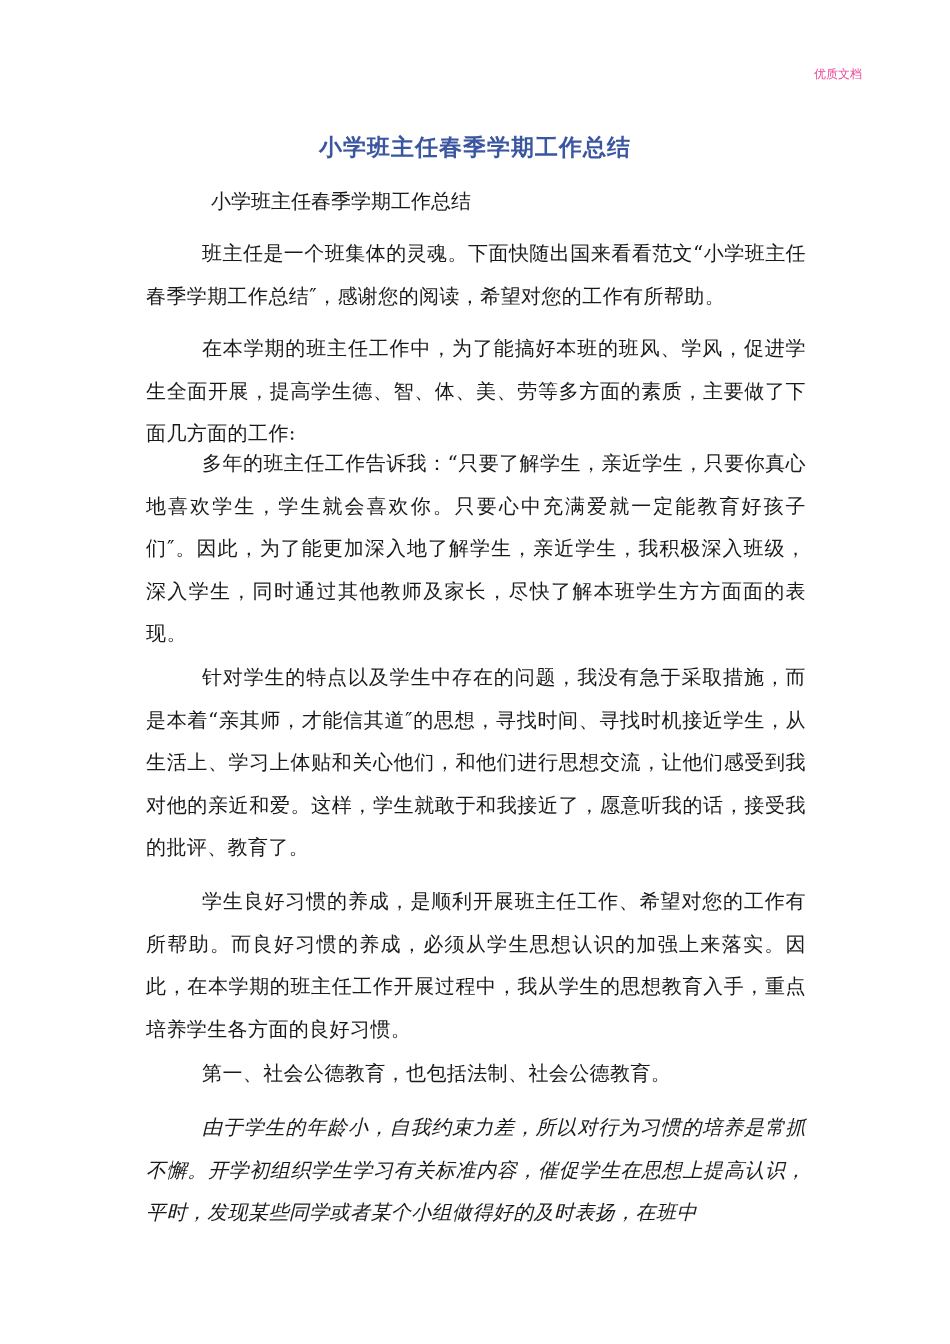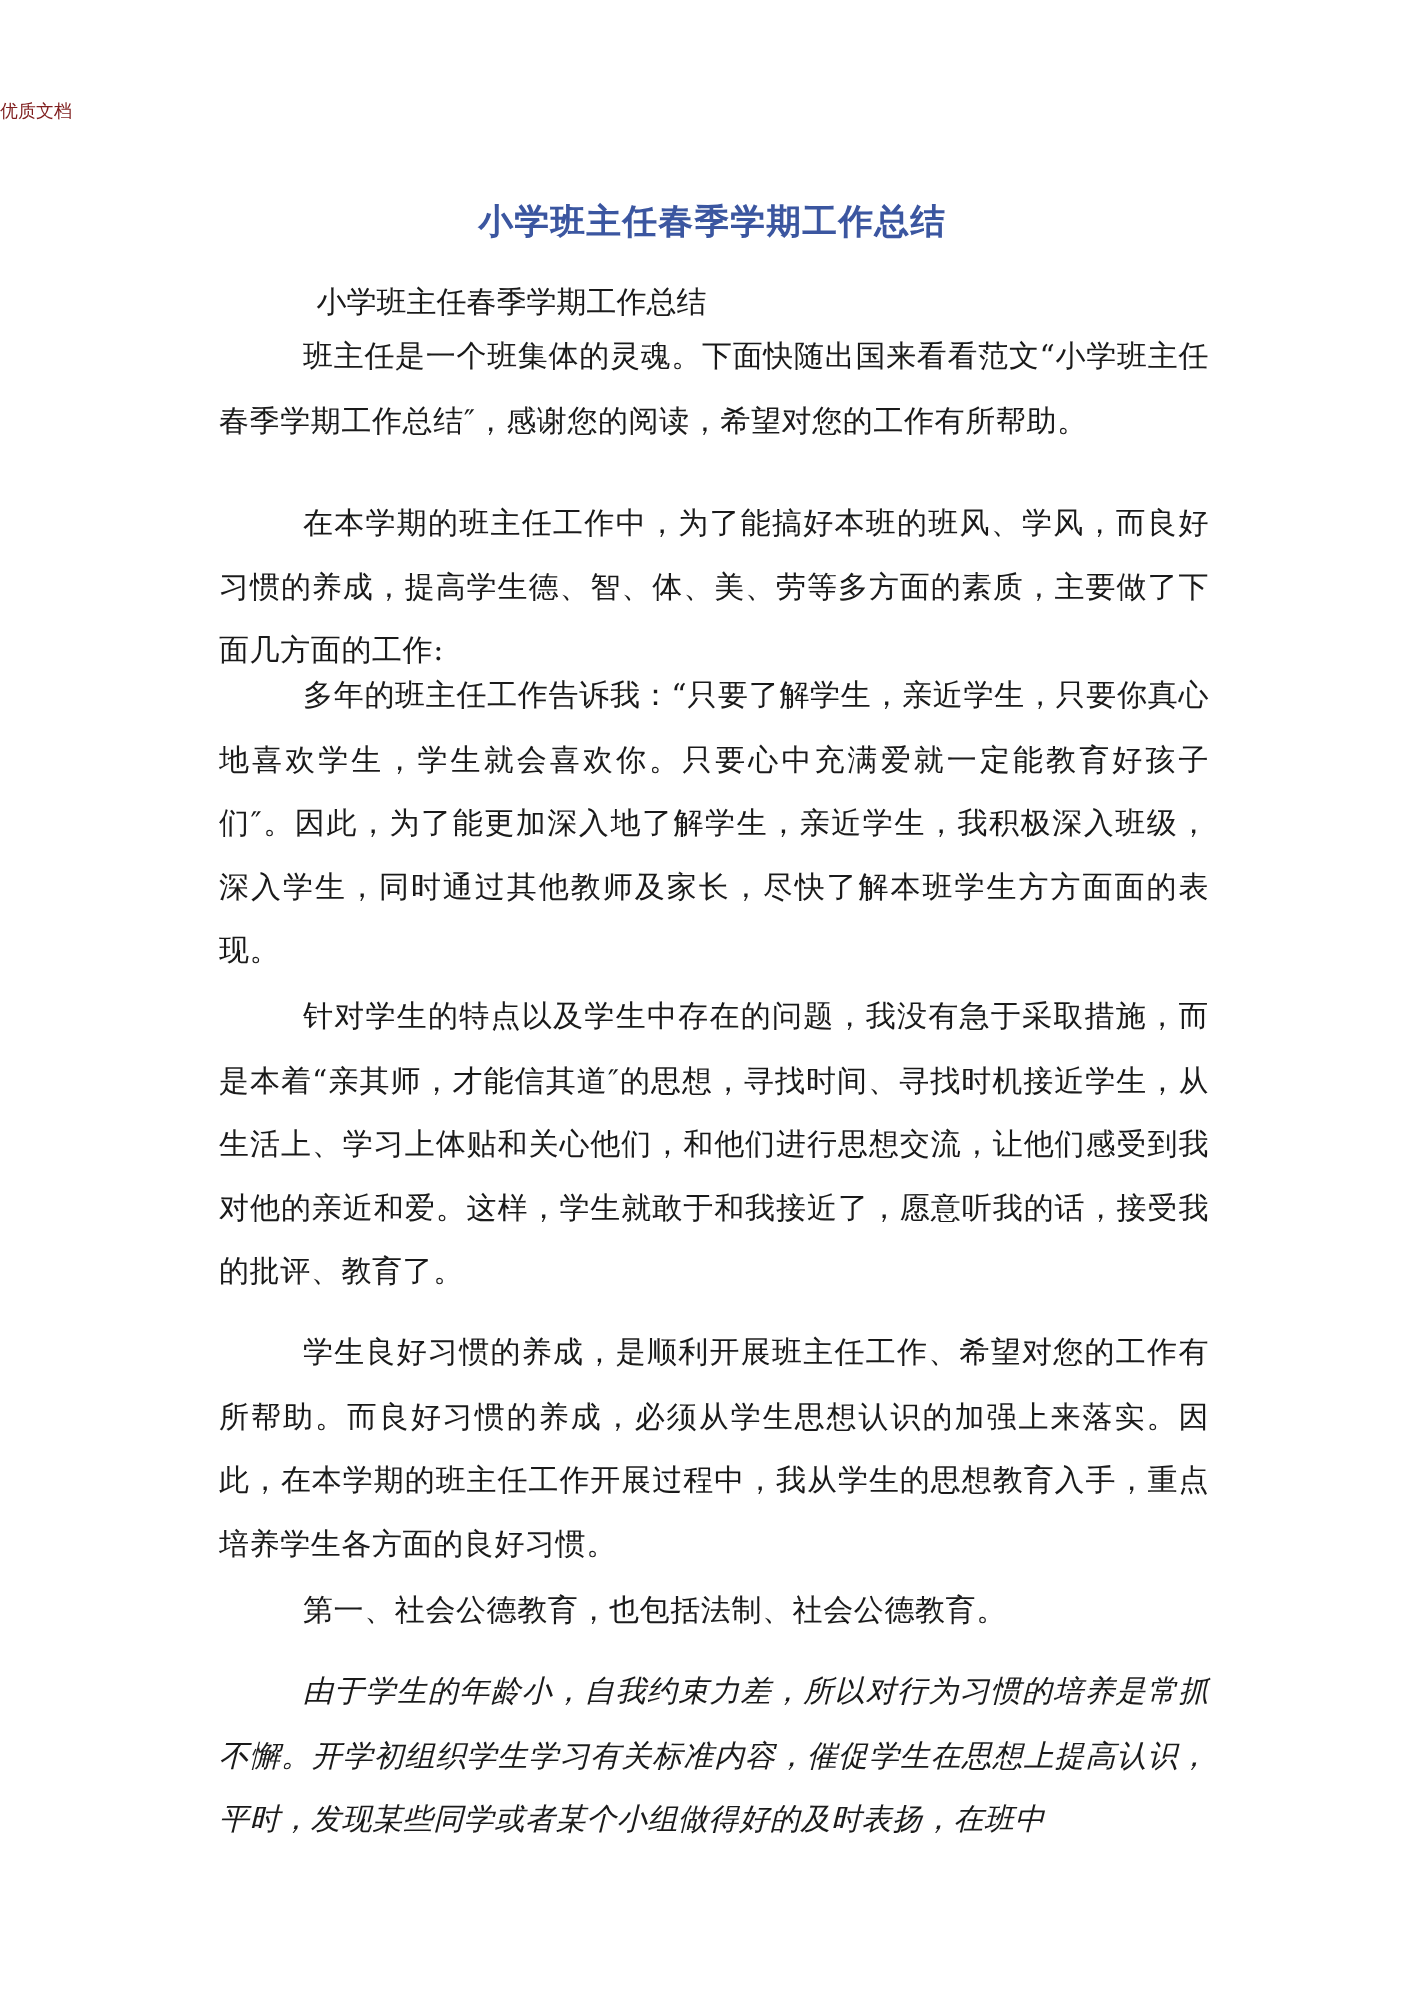--- a/index.html
+++ b/index.html
@@ -13,23 +13,23 @@
       position: relative;
       overflow: hidden;
       font-family: "DejaVu Serif", "Liberation Serif", serif;
       color: #1a1a1a;
     }
     .header-text {
       position: absolute;
       top: 66px;
       left: 0;
       width: 862px;
-      text-align: left;
+      text-align: right;
       font-size: 12px;
-      color: #7f1d1d;
+      color: #ec4899;
       font-family: "DejaVu Sans", "Liberation Sans", sans-serif;
     }
     .doc-title {
       position: absolute;
       top: 132px;
       left: 0;
       width: 950px;
       text-align: center;
       font-size: 23px;
       font-weight: bold;
@@ -50,21 +50,21 @@
       top: 180px;
       left: 211px;
       font-size: 20px;
       line-height: 42px;
     }
     .para {
       margin: 0;
       text-indent: 2.8em;
       letter-spacing: 0.4px;
     }
-    .p1 { top: 216px; }
+    .p1 { top: 232px; }
     .p2 { top: 327px; }
     .p3 { top: 442px; }
     .p4 { top: 656px; }
     .p5 { top: 880px; }
     .p6 { top: 1052px; }
     .p7 { top: 1106px; font-style: italic; }
   </style>
 </head>
 <body>
 
@@ -72,21 +72,21 @@
 
 <div class="doc-title">小学班主任春季学期工作总结</div>
 
 <div class="subtitle">小学班主任春季学期工作总结</div>
 
 <div class="body-text p1">
   <p class="para">班主任是一个班集体的灵魂。下面快随出国来看看范文“小学班主任春季学期工作总结″，感谢您的阅读，希望对您的工作有所帮助。</p>
 </div>
 
 <div class="body-text p2">
-  <p class="para">在本学期的班主任工作中，为了能搞好本班的班风、学风，而良好习惯的养成，提高学生德、智、体、美、劳等多方面的素质，主要做了下面几方面的工作:</p>
+  <p class="para">在本学期的班主任工作中，为了能搞好本班的班风、学风，促进学生全面开展，提高学生德、智、体、美、劳等多方面的素质，主要做了下面几方面的工作:</p>
 </div>
 
 <div class="body-text p3">
   <p class="para">多年的班主任工作告诉我：“只要了解学生，亲近学生，只要你真心地喜欢学生，学生就会喜欢你。只要心中充满爱就一定能教育好孩子们″。因此，为了能更加深入地了解学生，亲近学生，我积极深入班级，深入学生，同时通过其他教师及家长，尽快了解本班学生方方面面的表现。</p>
 </div>
 
 <div class="body-text p4">
   <p class="para">针对学生的特点以及学生中存在的问题，我没有急于采取措施，而是本着“亲其师，才能信其道″的思想，寻找时间、寻找时机接近学生，从生活上、学习上体贴和关心他们，和他们进行思想交流，让他们感受到我对他的亲近和爱。这样，学生就敢于和我接近了，愿意听我的话，接受我的批评、教育了。</p>
 </div>
 

